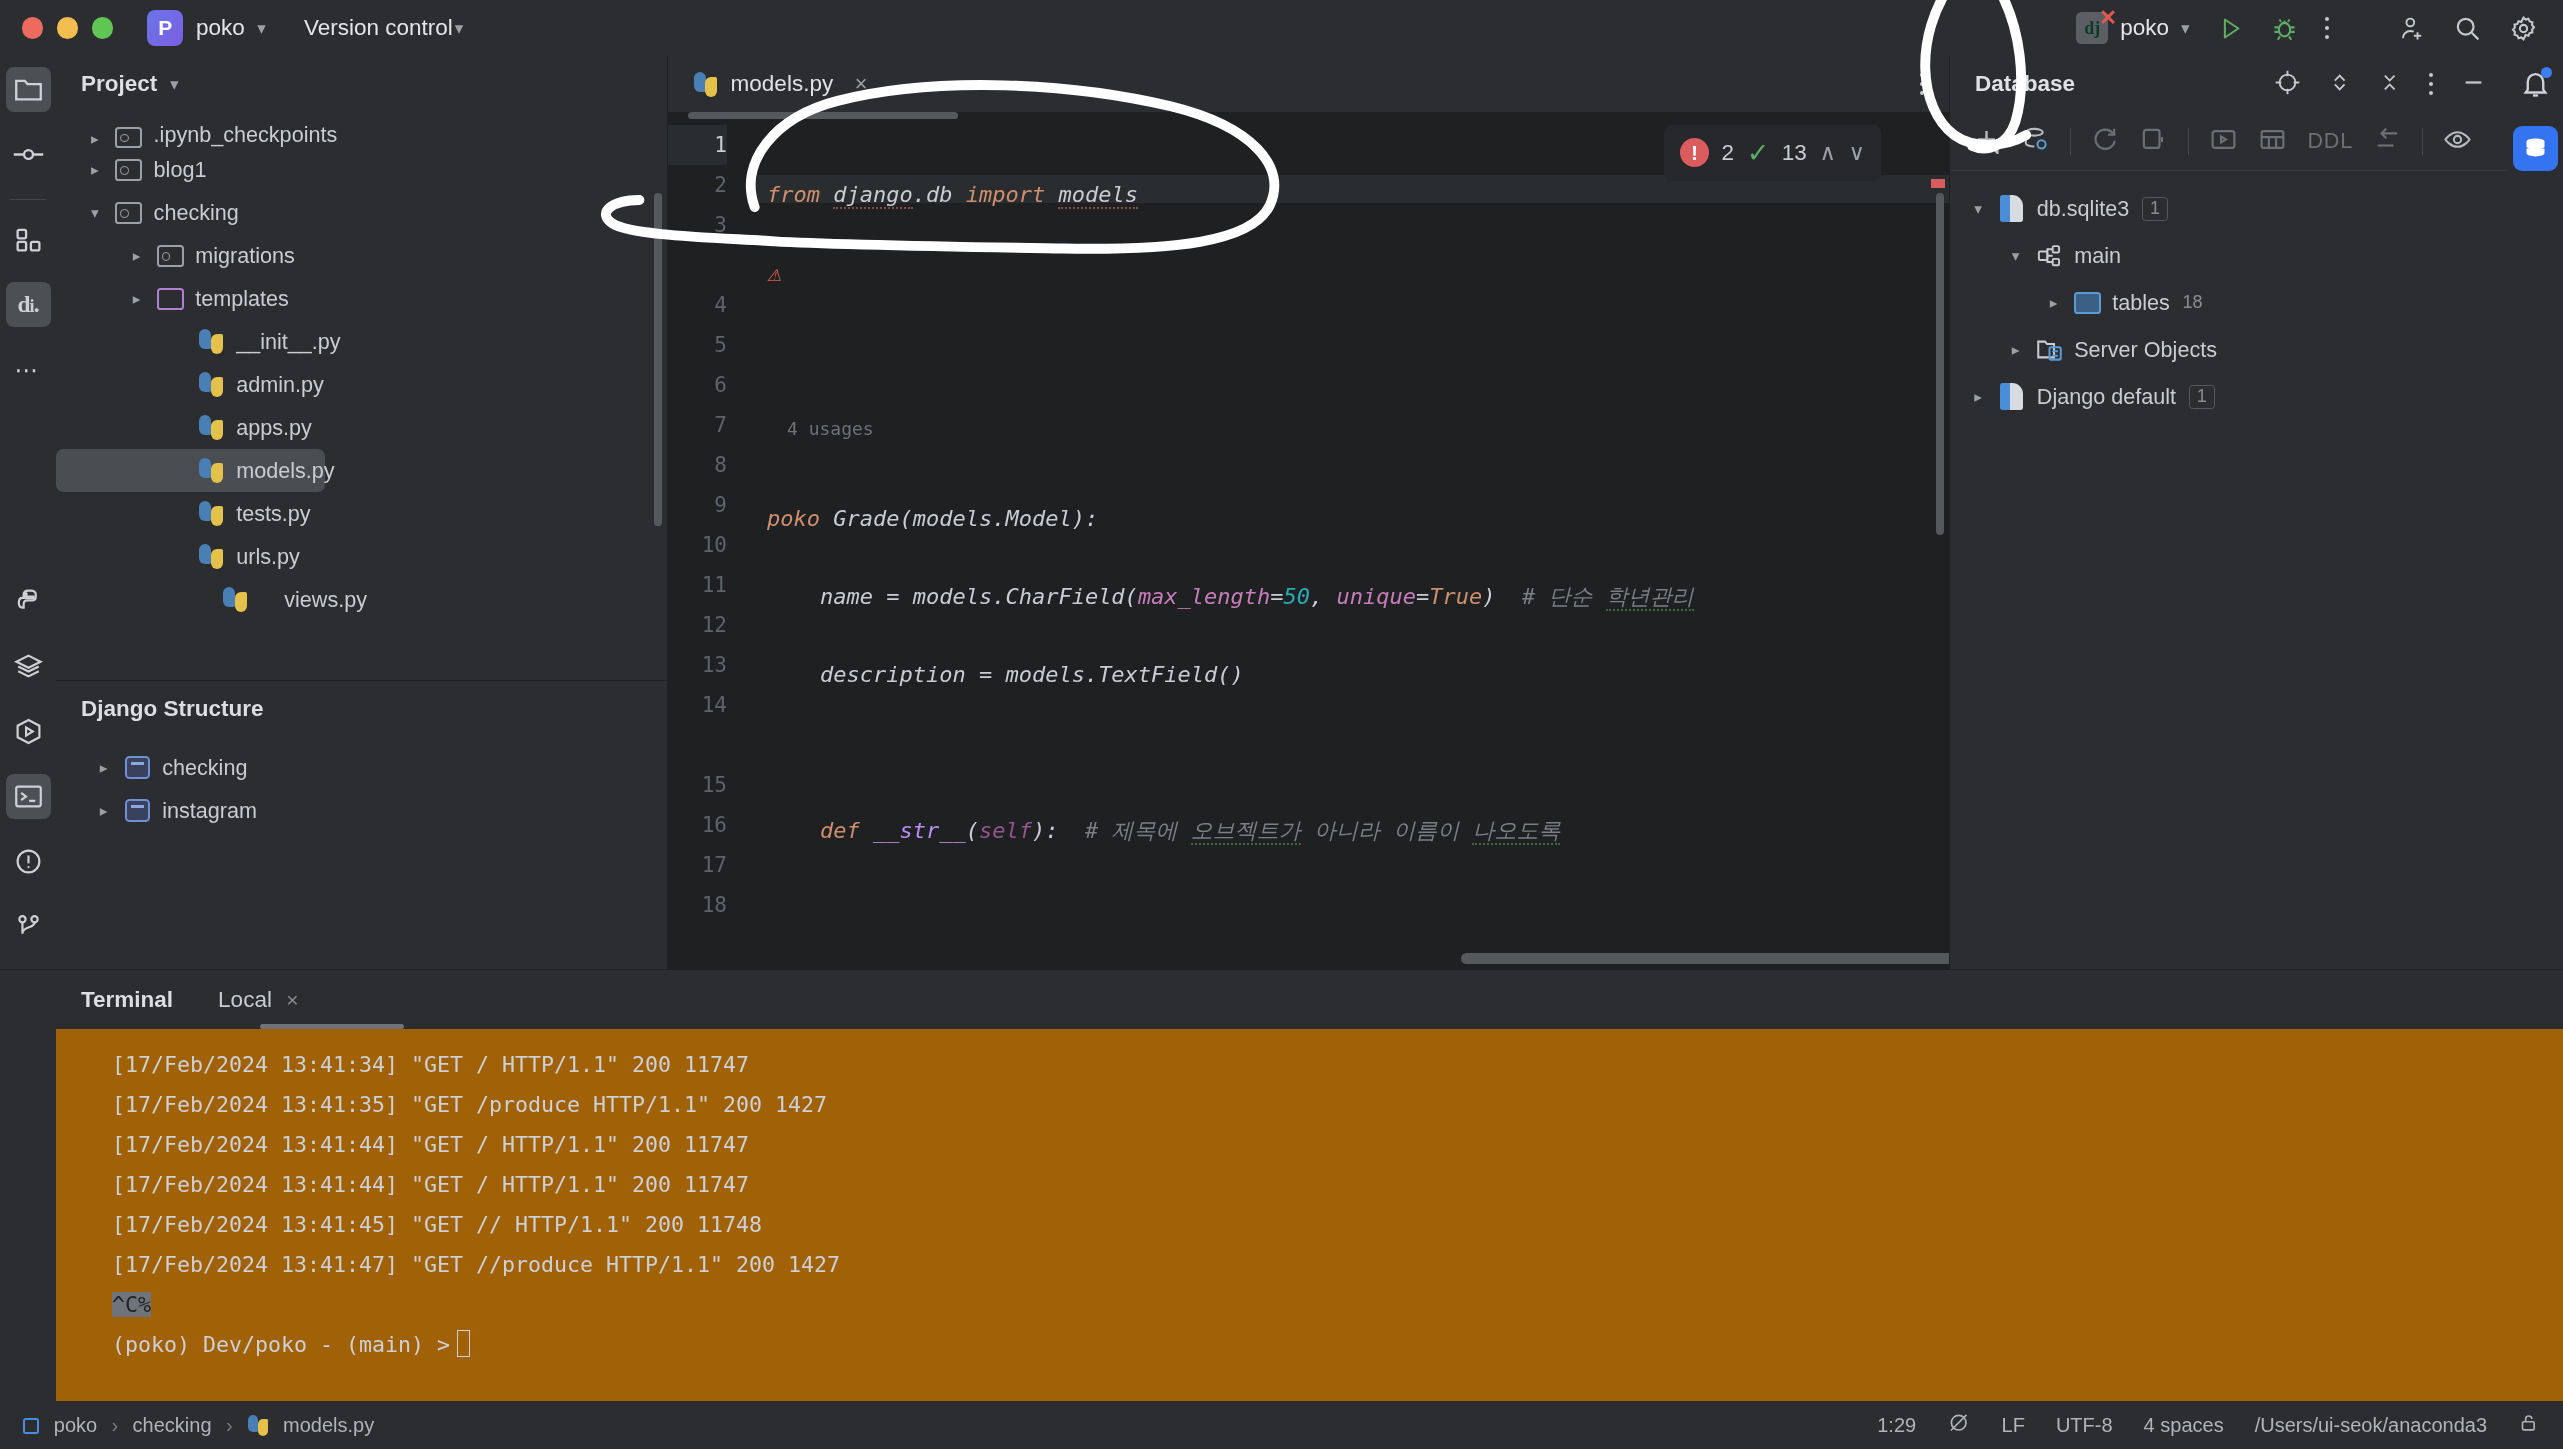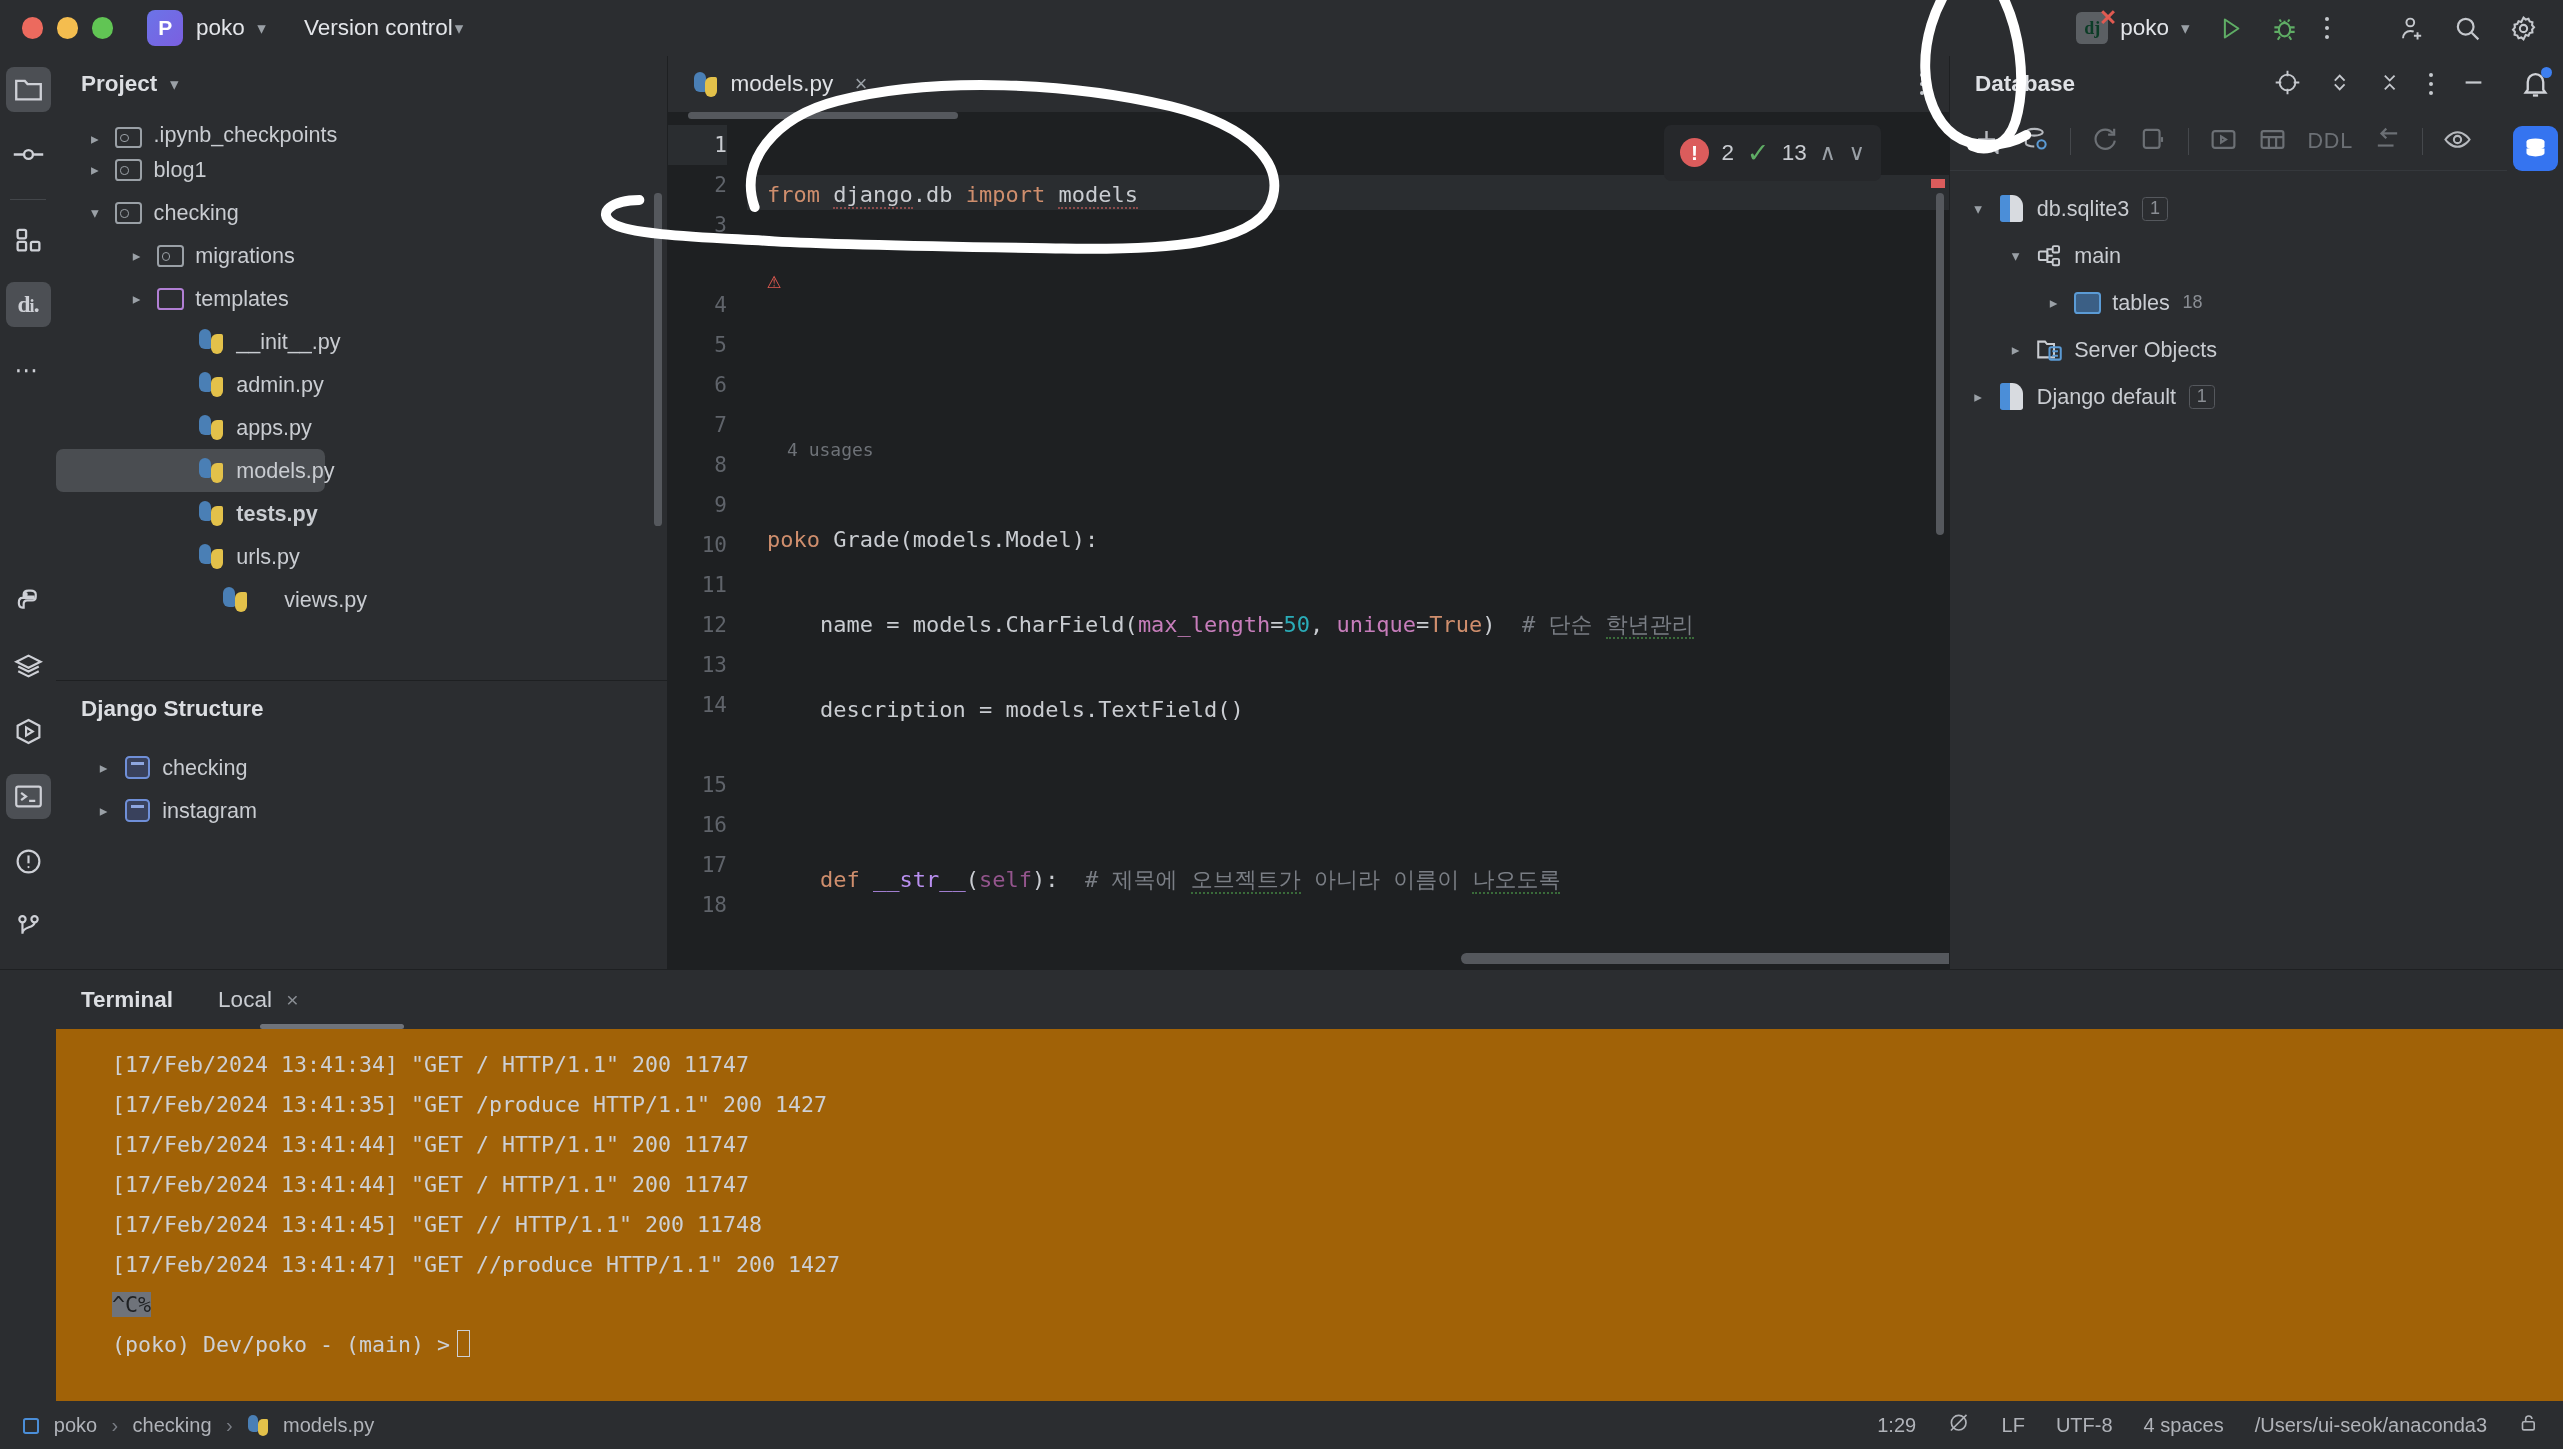--- a/index.html
+++ b/index.html
@@ -87,21 +87,21 @@
   .tabclose { color:#9aa0a6; font-size:21.6px; margin-left:9px; }
   .tab-kebab { margin-left:auto; padding-right:25px; }
   .codewrap { flex:1; display:flex; position:relative; min-height:0; background:#1e2022; overflow:hidden;}
   .gutter { width:79px; flex:0 0 79px; text-align:right; padding-right:20px; padding-top:12.6px;
             color:#5f636a; font-family:"DejaVu Sans Mono", monospace; font-size:21px; }
   .gutter div { height:40px; line-height:40px; }
   .gutter div.cur { color:#c9ccd1; background:#2a2d30; }
   .gutter div.blank { color:transparent; }
   .code { flex:1; padding-top:12.6px; font-family:"DejaVu Sans Mono", monospace; font-size:22px;
           color:#c9ccd1; white-space:pre; position:relative; padding-left:20px; }
-  .code .ln { height:35px; line-height:40px; }
+  .code .ln { height:28px; line-height:40px;font-style:italic; }
   .code .ln.cur { background:#2a2d30; margin-left:-20px; padding-left:20px; }
   .kw { color:#cf8e6d; }
   .num { color:#2aacb8; }
   .namedarg { color:#c77dbb; }
   .cmt { color:#7a7e85; }
   .self { color:#94558d; }
   .def-name { color:#b98ff0; }
   .usages { color:#6e7278; font-size:18px; height:40px; line-height:40px; padding-left:20px;}
   .squig { border-bottom:2.7px dotted #3a6b3a; }
   .squigr { border-bottom:2.7px dotted #8b4b4b; }
@@ -394,21 +394,21 @@
           <div class="row sel" style="padding-left: 106px; margin-right: 342px; border-radius: 7.2px;">
             <span class="arrow"></span>
             <span class="ficon">
               <span class="pyico">
                 <span class="a"></span>
                 <span class="b"></span>
               </span>
             </span>
             <span class="lbl">models.py</span>
           </div>
-          <div class="row" style="padding-left: 106px; font-weight: bold;">
+          <div class="row" style="padding-left: 106px;">
             <span class="arrow"></span>
             <span class="ficon">
               <span class="pyico">
                 <span class="a"></span>
                 <span class="b"></span>
               </span>
             </span>
             <span class="lbl">tests.py</span>
           </div>
           <div class="row" style="padding-left: 106px;">

